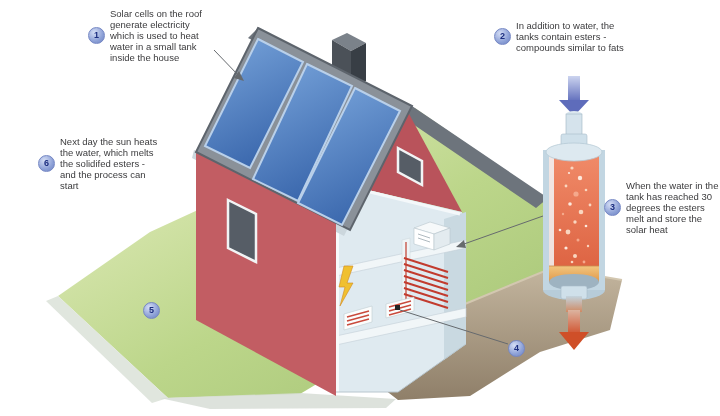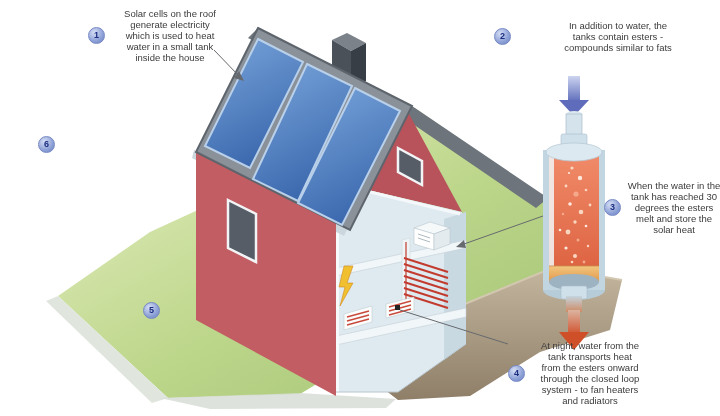--- a/index.html
+++ b/index.html
@@ -13,21 +13,21 @@
   }
   .badge{
     flex:0 0 auto;width:15px;height:15px;border-radius:50%;
     background:radial-gradient(circle at 35% 30%, #d5def5, #8b9fd6 62%, #7084c1);
     border:1px solid #7587c4;
     color:#1c2e80;font-size:9px;font-weight:bold;
     display:flex;align-items:center;justify-content:center;line-height:1;
   }
   .callout-text{
     margin:0;font-size:9.5px;line-height:11px;color:#3b3b3d;
-    text-align:center;white-space:pre-line;
+    text-align:left;white-space:pre-line;
   }
 </style>
 </head>
 <body>
 
 <div id="stage">
 
   <svg width="720" height="416" viewBox="0 0 720 416">
     <defs>
       <linearGradient id="gGrass" x1="0" y1="0" x2="1" y2="1">
@@ -212,45 +212,44 @@
     <span class="badge">1</span>
     <p class="callout-text" style="width:120px;">Solar cells on the roof
 generate electricity
 which is used to heat
 water in a small tank
 inside the house</p>
   </div>
 
   <div class="callout" style="left:494px;top:20px;">
     <span class="badge">2</span>
-    <p class="callout-text" style="width:122px;margin-left:41px;">In addition to water, the
+    <p class="callout-text" style="width:122px;">In addition to water, the
 tanks contain esters -
 compounds similar to fats</p>
   </div>
 
   <div class="callout" style="left:604px;top:180px;">
     <span class="badge">3</span>
     <p class="callout-text" style="width:96px;">When the water in the
 tank has reached 30
 degrees the esters
 melt and store the
 solar heat</p>
   </div>
 
   <div class="callout" style="left:508px;top:340px;">
     <span class="badge">4</span>
-    <p class="callout-text" style="width:120px;">At night, water from the
-tank transports heat
-from the esters onward
-through the closed loop
-system - to fan heaters
-and radiators</p>
   </div>
 
   <div class="callout" style="left:143px;top:302px;">
     <span class="badge">5</span>
   </div>
 
   <div class="callout" style="left:38px;top:136px;">
     <span class="badge">6</span>
+    <p class="callout-text" style="width:108px;">Next day the sun heats
+the water, which melts
+the solidifed esters -
+and the process can
+start</p>
   </div>
 
 </div>
 
 </body></html>

